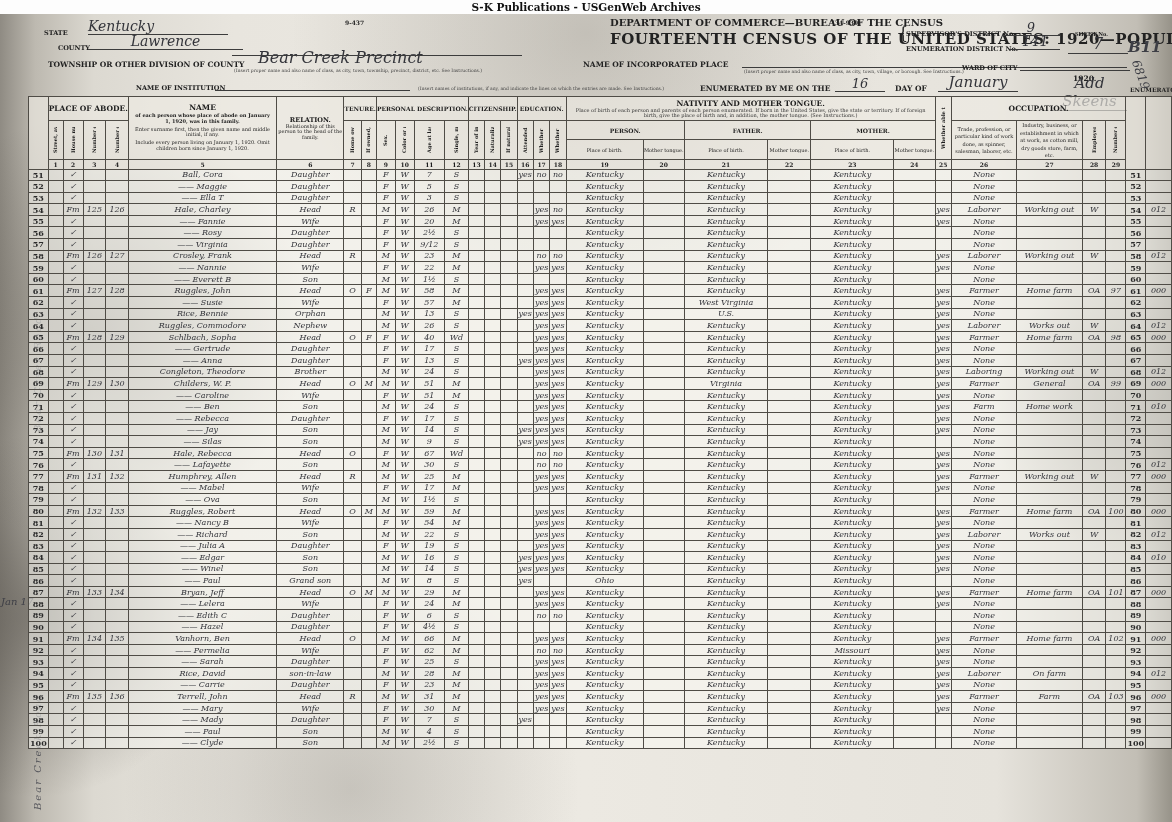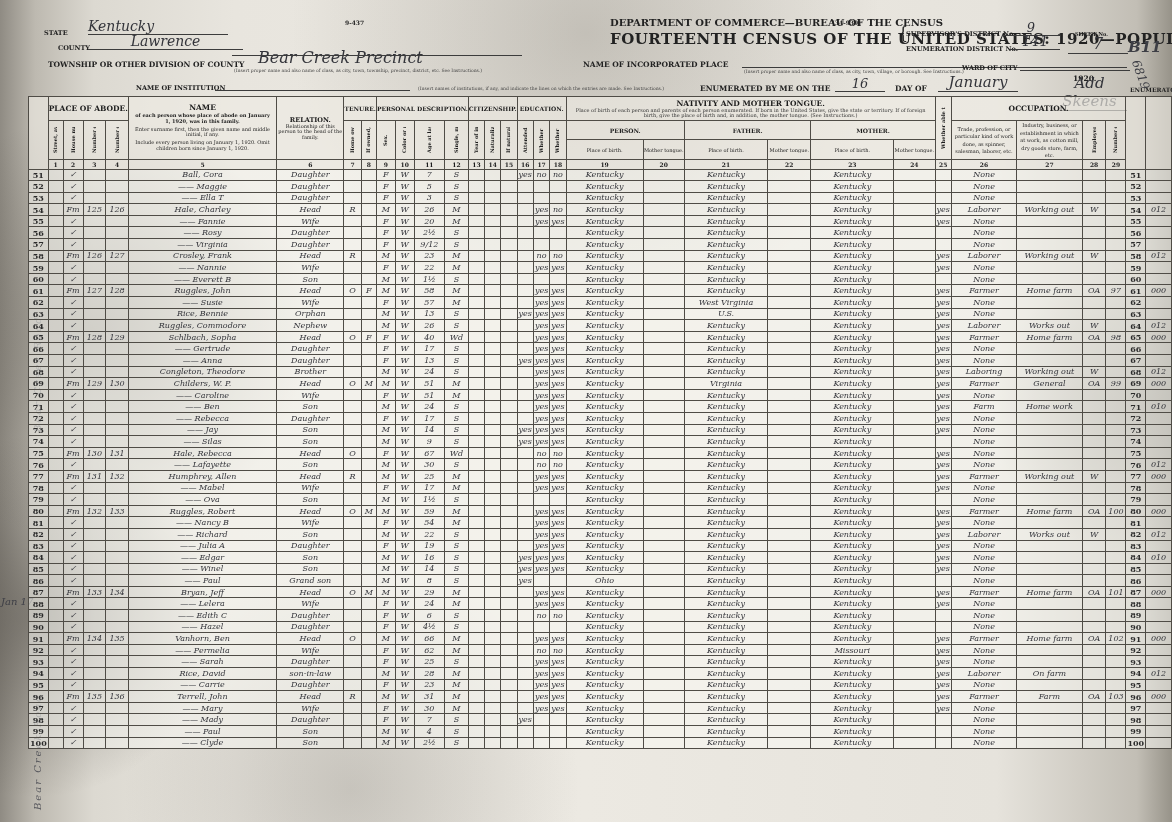--- a/index.html
+++ b/index.html
@@ -48,20 +48,21 @@
   
   .road-note{position:absolute;writing-mode:vertical-rl;transform:rotate(180deg);
     font-size:10px;font-style:italic;color:#4a4b52;letter-spacing:2px;opacity:.85;}
   .stamp{position:absolute;font-style:italic;color:#3d3e45;}
 </style>
 </head>
 <body>
 
 <div id="page">
 
+  <div class="banner">S-K Publications - USGenWeb Archives</div>
 
   <span class="print" style="left:345px;top:19px;font-size:6px;">9-437</span>
   <span class="print" style="left:832px;top:19px;font-size:6px;">[34-939]</span>
 
   <div class="print hdr-label" style="left:44px;top:29px;">STATE</div>
   <span class="hw rule" style="position:absolute;left:88px;top:18px;width:140px;font-size:14px;">Kentucky</span>
   <div class="print hdr-label" style="left:58px;top:44px;">COUNTY</div>
   <span class="hw rule" style="position:absolute;left:88px;top:33px;width:155px;font-size:14px;text-align:center;">Lawrence</span>
 
   <div class="print" style="left:610px;top:17px;width:0;overflow:visible;text-align:center;font-size:10px;white-space:nowrap;transform:translateX(-50%);">DEPARTMENT OF COMMERCE—BUREAU OF THE CENSUS</div>

